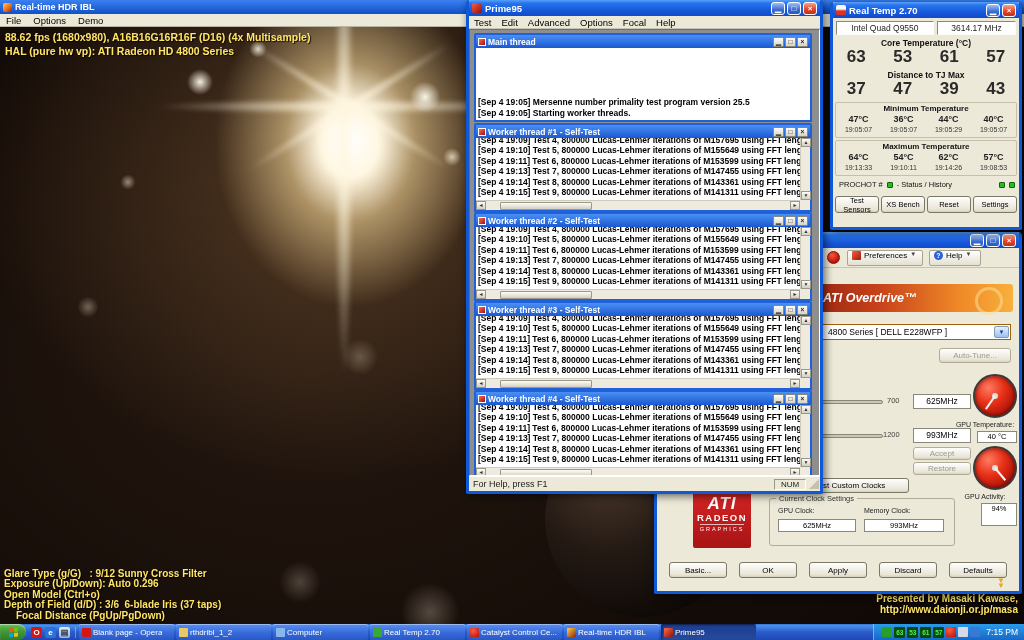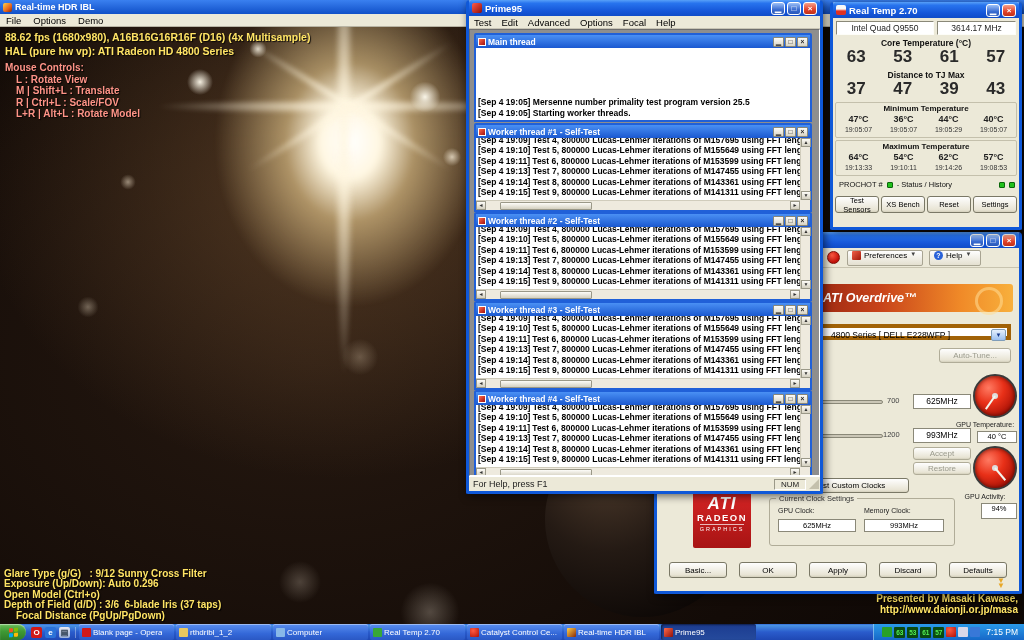--- a/index.html
+++ b/index.html
@@ -103,21 +103,21 @@
 .cccbody{position:relative;height:343px;font-size:8.5px}
 .ccctb{position:absolute;left:0;top:0;width:100%;height:20px;background:#ece9d8;border-bottom:1px solid #c8c4b0}
 .tbbtn{position:absolute;top:2px;height:16px;background:linear-gradient(#fefefe,#e4e0d0);border:1px solid #a8a492;border-radius:2px;display:flex;align-items:flex-start;gap:3px;padding:0 4px;font-size:8px;color:#000}
 .atidot{width:13px;height:13px;border-radius:50%;background:radial-gradient(circle at 35% 30%,#ff5a42,#c01008 70%);border:1px solid #801008;position:absolute;top:3px}
 .qm{width:9px;height:9px;border-radius:50%;background:#2a62d8;color:#fff;font-size:7px;line-height:9px;text-align:center;font-weight:bold}
 .sq{width:9px;height:9px;border-radius:1px;background:linear-gradient(135deg,#f06048,#a01808)}
 .dar{font-size:6px;color:#444}
 .banner{position:absolute;left:8px;top:36px;width:348px;height:28px;border-radius:3px;color:#fff;font-style:italic;font-weight:bold;font-size:12.5px;line-height:28px;padding-left:158px;white-space:nowrap;
  background:linear-gradient(90deg,#30110b 0%,#7c150c 30%,#c8431a 62%,#f08a28 85%,#f8b03c 100%)}
 .banner:after{content:"";position:absolute;right:10px;top:3px;width:22px;height:22px;border-radius:50%;border:3px solid rgba(255,220,150,.55)}
-.combo{position:absolute;left:14px;top:76px;width:340px;height:16px;background:#fff;border:4px solid #a16207;line-height:14px;white-space:nowrap;color:#000}
+.combo{position:absolute;left:14px;top:76px;width:340px;height:16px;background:#fff;border:1px solid #a16207;line-height:14px;white-space:nowrap;color:#000}
 .combo .ctext{padding-left:156px}
 .combo .drop{position:absolute;right:1px;top:1px;width:15px;height:12px;background:linear-gradient(#e6f0fc,#9cc0f0);border:1px solid #7f9db9;border-radius:2px;font-size:6px;text-align:center;line-height:11px;color:#1a3c8c}
 .strack{position:absolute;height:4px;background:#cac6b6;border:1px solid #8a8878;border-radius:2px}
 .slbl{position:absolute;font-size:7.5px;color:#444}
 .vbox{position:absolute;background:#fff;border:1px solid #8a8878;font-size:8.5px;text-align:center;color:#000}
 .dial{position:absolute;width:44px;height:44px;border-radius:50%;border:2px solid #3a3a3a;box-shadow:inset 0 0 4px rgba(0,0,0,.6);
  background:radial-gradient(circle at 34% 30%, #ff7a62 0%, #e83018 40%, #b01508 75%, #700a04 100%)}
 .dial:before{content:"";position:absolute;left:17px;top:17px;width:6px;height:6px;border-radius:50%;background:#ddd}
 .dial:after{content:"";position:absolute;left:19px;top:20px;width:2px;height:16px;background:#f4f4ec;transform-origin:1px 0}
 .d1:after{transform:rotate(35deg)}
@@ -177,27 +177,20 @@
     </div>
     <div class="hdr-menu">
       <span class="mitem">File</span>
       <span class="mitem">Options</span>
       <span class="mitem">Demo</span>
     </div>
     <div class="hdr-stats">
       <div>88.62 fps (1680x980), A16B16G16R16F (D16) (4x Multisample)</div>
       <div>HAL (pure hw vp): ATI Radeon HD 4800 Series</div>
     </div>
-    <div class="hdr-mouse">
-      <div>Mouse Controls:</div>
-      <div class="mc-l">L : Rotate View</div>
-      <div class="mc-l">M | Shift+L : Translate</div>
-      <div class="mc-l">R | Ctrl+L : Scale/FOV</div>
-      <div class="mc-l">L+R | Alt+L : Rotate Model</div>
-    </div>
     <div class="hdr-info">
       <div>Glare Type (g/G)   : 9/12 Sunny Cross Filter</div>
       <div>Exposure (Up/Down): Auto 0.296</div>
       <div>Open Model (Ctrl+o)</div>
       <div>Depth of Field (d/D) : 3/6  6-blade Iris (37 taps)</div>
       <div class="ind">Focal Distance (PgUp/PgDown)</div>
     </div>
     <div class="hdr-credit">
       <div>Presented by Masaki Kawase,</div>
       <div>http://www.daionji.or.jp/masa</div>
@@ -252,21 +245,21 @@
       <div class="xpbtn dis" style="position:absolute;left:256px;top:214px;width:58px;height:13px">
         <span>Restore</span>
       </div>
 
       <div class="dial d1" style="left:316px;top:126px"></div>
       <div class="dlbl" style="left:290px;top:173px">GPU Temperature:</div>
       <div class="vbox" style="left:320px;top:183px;width:40px;height:12px;line-height:10px;font-size:7.5px">40 °C</div>
 
       <div class="dial d2" style="left:316px;top:198px"></div>
       <div class="dlbl" style="left:290px;top:245px">GPU Activity:</div>
-      <div class="vbox" style="left:324px;top:255px;width:36px;height:16px;line-height:10px;font-size:7.5px">94%</div>
+      <div class="vbox" style="left:324px;top:255px;width:36px;height:23px;line-height:10px;font-size:7.5px">94%</div>
 
       <div class="xpbtn" style="position:absolute;left:134px;top:230px;width:118px;height:15px">
         <span>Test Custom Clocks</span>
       </div>
 
       <div class="grp" style="left:112px;top:250px;width:186px;height:48px">
         <span class="glabel">Current Clock Settings</span>
         <span class="flbl" style="left:8px;top:8px">GPU Clock:</span>
         <span class="vbox" style="left:8px;top:20px;width:78px;height:13px;line-height:11px;font-size:7.5px">625MHz</span>
         <span class="flbl" style="left:94px;top:8px">Memory Clock:</span>

